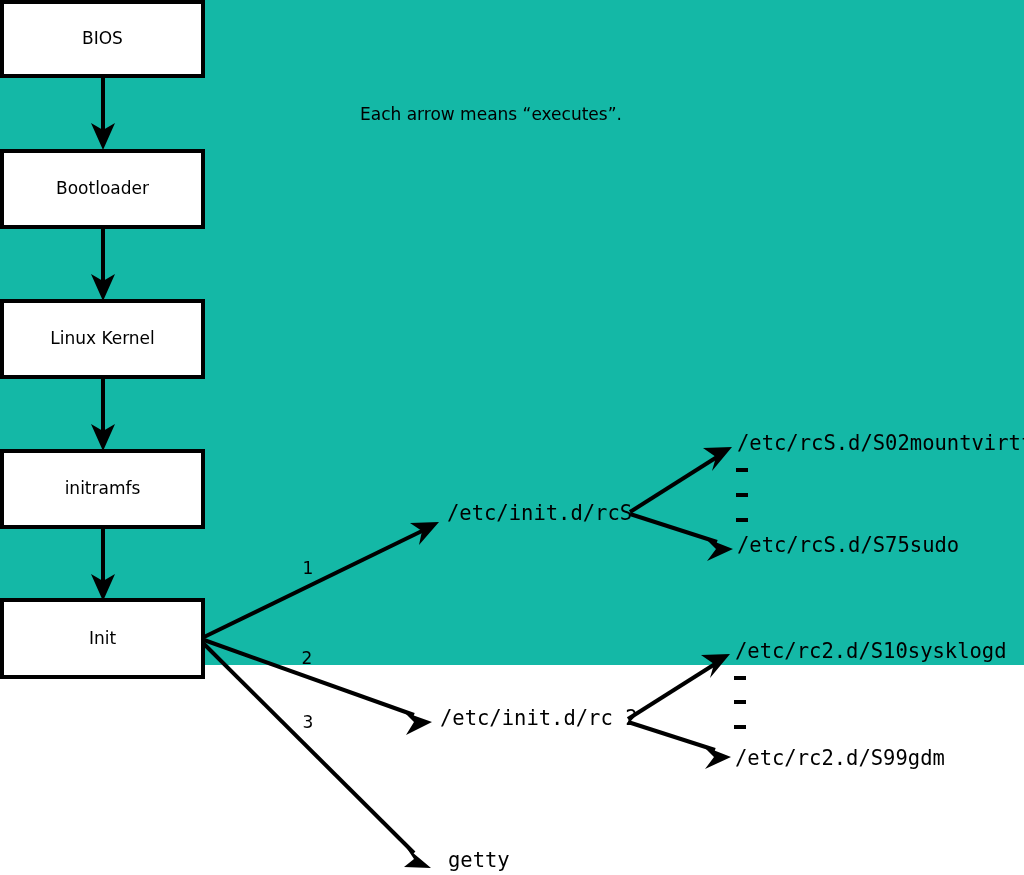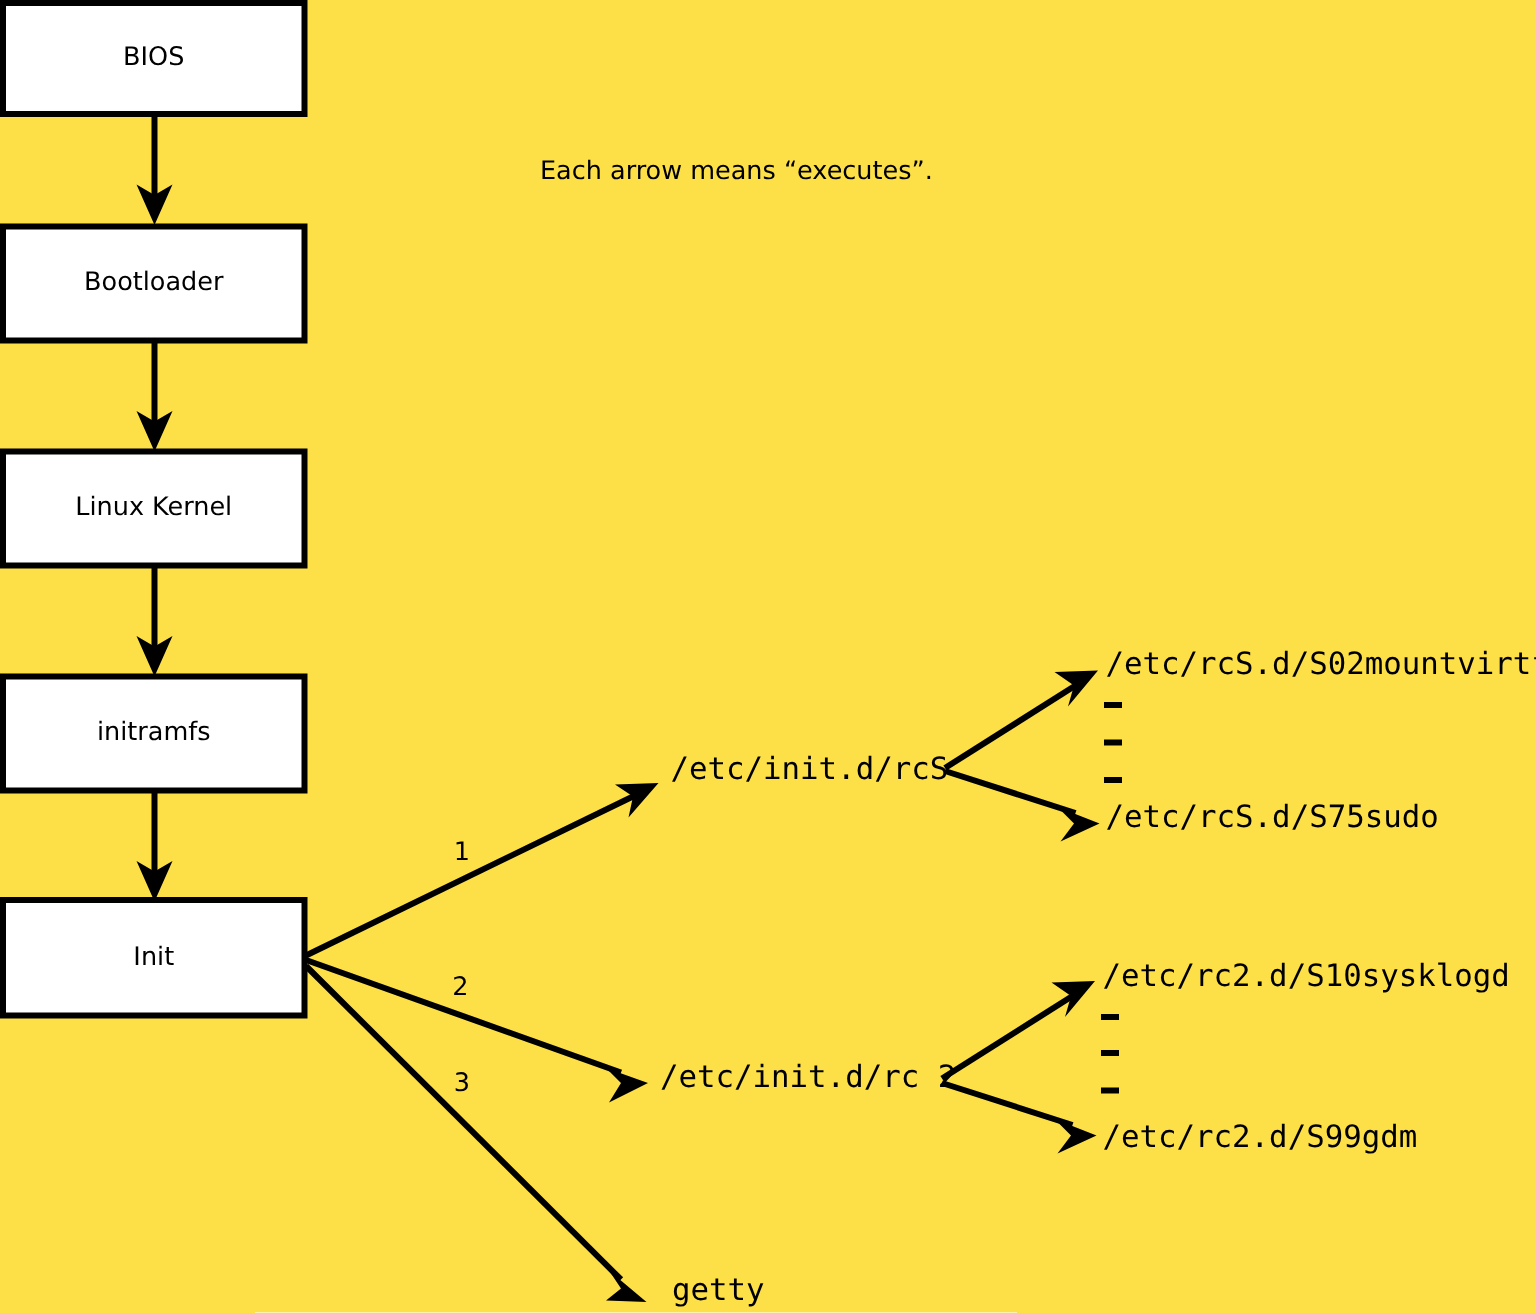--- a/index.html
+++ b/index.html
@@ -9,22 +9,22 @@
   }
   body {
     width: 1024px;
     height: 875px;
     overflow: hidden;
     font-family: "DejaVu Sans", sans-serif;
   }
   #diagram-root {
     position: relative;
     width: 1024px;
-    height: 875px;
-    background: #fde047;
+    height: 665px;
+    background: #14b8a6;
     text-align: right;
   }
   svg.diagram-svg {
     display: block;
     width: 1024px;
     height: 875px;
   }
   .stage-box {
     fill: #ffffff;
     stroke: #000000;

